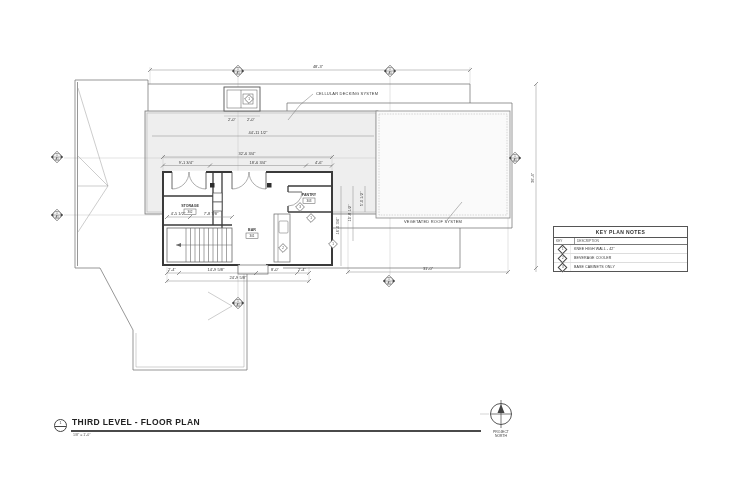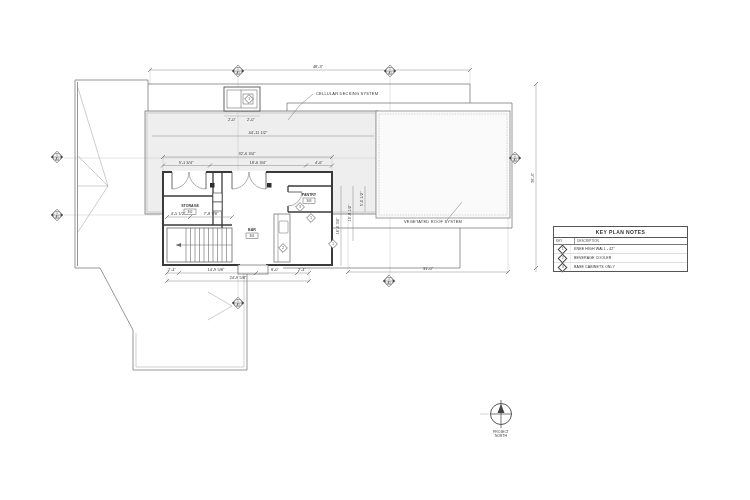--- a/index.html
+++ b/index.html
@@ -341,14 +341,22 @@
   <div class="kt-row">
     <div class="kt-key">
           <div class="diamond">
             <span>3</span>
           </div>
         </div>
     <div class="kt-desc">BASE CABINETS ONLY</div>
   </div>
 </div>
 
-
+<div id="titleblock">
+  <div class="circ">
+    <div class="half">1</div>
+  </div>
+  <div class="tb-title">THIRD LEVEL - FLOOR PLAN</div>
+  <div class="tb-rule"></div>
+  <div class="tb-scale">1/8" = 1'-0"</div>
 </div>
 
+</div>
+
 </body></html>

